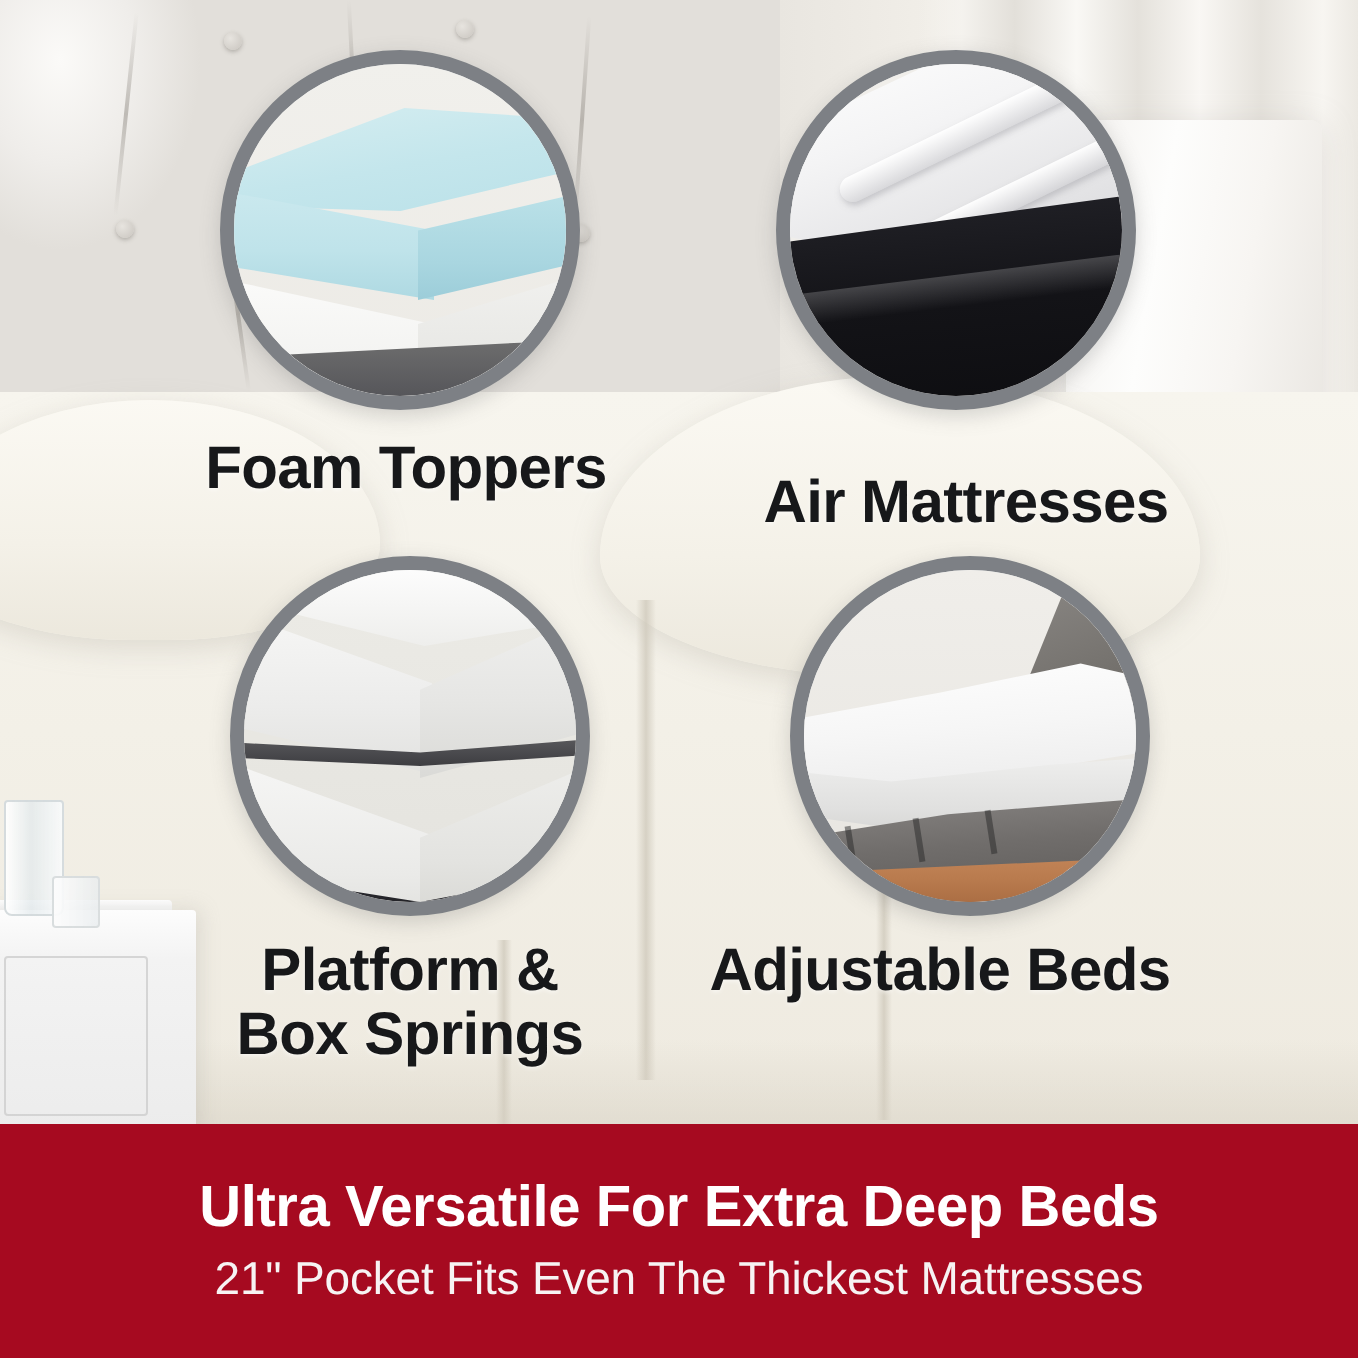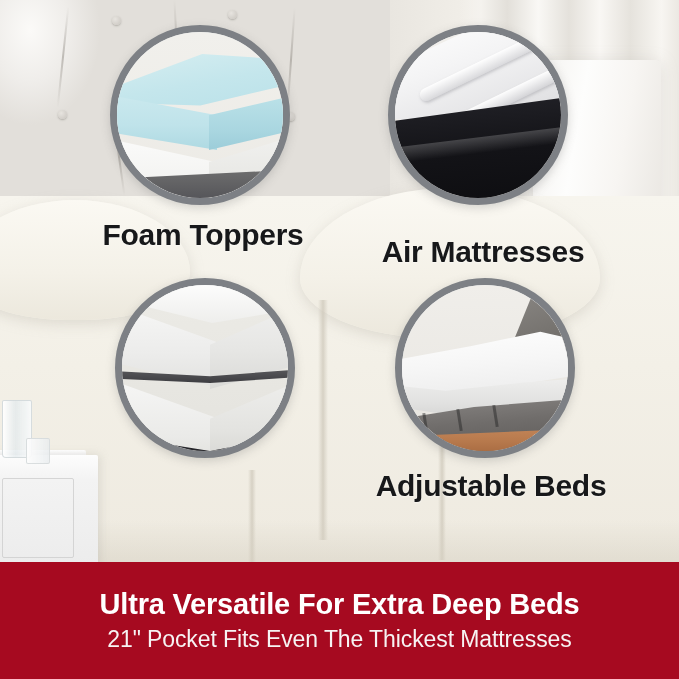--- a/index.html
+++ b/index.html
@@ -293,21 +293,21 @@
     font-weight: 700;
     font-size: 30px;
     line-height: 1.06;
     letter-spacing: -.3px;
     white-space: pre-line;
     text-shadow: 0 1px 2px rgba(255,255,255,.55);
   }
   #cap1 { left: 78px;  top: 219px; width: 250px; }
   #cap2 { left: 358px; top: 236px; width: 250px; }
   #cap3 { left: 80px;  top: 470px; width: 250px; }
-  #cap4 { left: 366px; top: 470px; width: 250px; }
+  #cap4 { left: 345px; top: 470px; width: 250px; }
 
   
   #banner {
     position: absolute;
     left: 0; right: 0; bottom: 0;
     height: 117px;
     background: #a60a20;
     display: flex;
     flex-direction: column;
     align-items: center;
@@ -417,20 +417,22 @@
       <div class="adj-base2"></div>
       <div class="adj-slat" style="left:22px; top:128px;"></div>
       <div class="adj-slat" style="left:56px; top:124px;"></div>
       <div class="adj-slat" style="left:92px; top:120px;"></div>
       <div class="adj-floor"></div>
     </div>
   </div>
 
   <div class="caption" id="cap1">Foam Toppers</div>
   <div class="caption" id="cap2">Air Mattresses</div>
+  <div class="caption" id="cap3">Platform &amp;
+Box Springs</div>
   <div class="caption" id="cap4">Adjustable Beds</div>
 
   <div id="banner">
     <div id="banner-headline">Ultra Versatile For Extra Deep Beds</div>
     <div id="banner-subline">21" Pocket Fits Even The Thickest Mattresses</div>
   </div>
 
 </div>
 
 </body></html>

